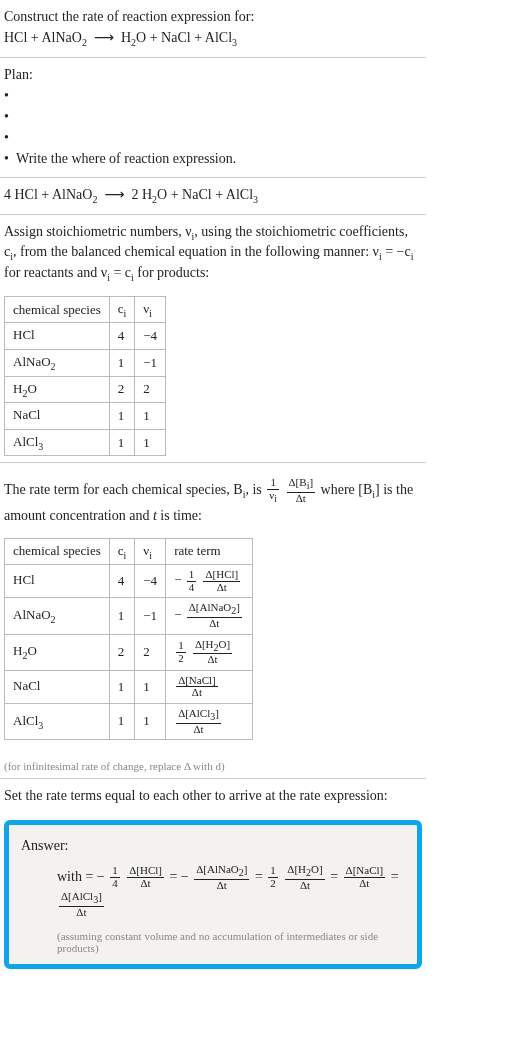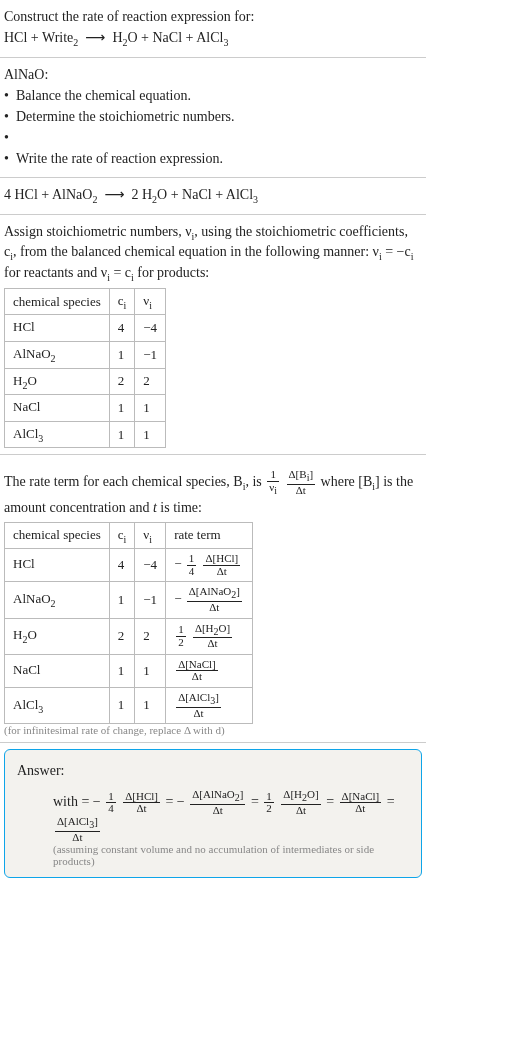--- a/index.html
+++ b/index.html
@@ -31,21 +31,21 @@
     font-size: 11px;
     color: #888;
   }
   .sub {
     font-size: 10px;
     vertical-align: sub;
   }
   table.data {
     border-collapse: collapse;
     font-size: 13px;
-    margin-top: 4px;
+    margin-top: 12px;
   }
   table.data th, table.data td {
     border: 1px solid #bbb;
     padding: 4px 8px;
     text-align: left;
     white-space: nowrap;
   }
   table.data th {
     font-weight: normal;
   }
@@ -53,21 +53,21 @@
     display: flex;
     align-items: flex-start;
   }
   .bullet .dot {
     width: 12px;
     flex: 0 0 12px;
     text-align: left;
   }
   .answerbox {
     background: #f3f2ee;
-    border: 1px solid #0ea5e9;
+    border: 5px solid #0ea5e9;
     border-radius: 6px;
     padding: 10px 12px;
     margin: 6px 4px 10px 4px;
   }
   .indent {
     margin-left: 36px;
   }
   .mathline {
     font-size: 14px;
     line-height: 1.5;
@@ -95,43 +95,41 @@
   }
 </style>
 </head>
 <body>
 
 <div class="page">
 
   <div class="section">
     <div class="line">Construct the rate of reaction expression for:</div>
     <div class="line">
-      <span>HCl + Write</span><span class="sub">2</span>
+      <span>HCl + AlNaO</span><span class="sub">2</span>
       &nbsp;<span class="arrow">⟶</span>&nbsp;
       <span>H</span><span class="sub">2</span><span>O + NaCl + AlCl</span><span class="sub">3</span>
     </div>
   </div>
   <hr class="sep">
 
   <div class="section">
-    <div class="line">AlNaO:</div>
-    <div class="line bullet">
-        <span class="dot">•</span>
-        <span>Balance the chemical equation.</span>
-      </div>
-    <div class="line bullet">
-        <span class="dot">•</span>
-        <span>Determine the stoichiometric numbers.</span>
-      </div>
-    <div class="line bullet">
-        <span class="dot">•</span>
-      </div>
-    <div class="line bullet">
-        <span class="dot">•</span>
-        <span>Write the rate of reaction expression.</span>
+    <div class="line">Plan:</div>
+    <div class="line bullet">
+        <span class="dot">•</span>
+      </div>
+    <div class="line bullet">
+        <span class="dot">•</span>
+      </div>
+    <div class="line bullet">
+        <span class="dot">•</span>
+      </div>
+    <div class="line bullet">
+        <span class="dot">•</span>
+        <span>Write the where of reaction expression.</span>
       </div>
   </div>
   <hr class="sep">
 
   <div class="section">
     <div class="line">
       <span>4 HCl + AlNaO</span><span class="sub">2</span>
       &nbsp;<span class="arrow">⟶</span>&nbsp;
       <span>2 H</span><span class="sub">2</span><span>O + NaCl + AlCl</span><span class="sub">3</span>
     </div>
@@ -246,39 +244,42 @@
       <tr>
         <td><span>AlCl</span><span class="sub">3</span></td>
         <td>1</td>
         <td>1</td>
         <td>
           <span class="frac"><span class="num"><span>Δ[AlCl</span><span class="sub">3</span><span>]</span></span><span class="den">Δt</span></span>
         </td>
       </tr>
     </tbody>
       </table>
-    <div class="small" style="margin-top:0;">(for infinitesimal rate of change, replace Δ with d)</div>
-  </div>
-  <hr class="sep">
-
+    <div class="small" style="margin-top:20px;">(for infinitesimal rate of change, replace Δ with d)</div>
+  </div>
+  <hr class="sep">
+
+  <div class="section">
+    <div class="line">Set the rate terms equal to each other to arrive at the rate expression:</div>
+  </div>
 
   <div class="answerbox">
     <div class="line">Answer:</div>
     <div class="mathline indent">
       <span>with = </span>
       <span>−</span>
       <span class="frac"><span class="num">1</span><span class="den">4</span></span>
       <span class="frac"><span class="num">Δ[HCl]</span><span class="den">Δt</span></span>
       <span> = </span>
       <span>−</span>
       <span class="frac"><span class="num"><span>Δ[AlNaO</span><span class="sub">2</span><span>]</span></span><span class="den">Δt</span></span>
       <span> = </span>
       <span class="frac"><span class="num">1</span><span class="den">2</span></span>
       <span class="frac"><span class="num"><span>Δ[H</span><span class="sub">2</span><span>O]</span></span><span class="den">Δt</span></span>
       <span> = </span>
       <span class="frac"><span class="num">Δ[NaCl]</span><span class="den">Δt</span></span>
       <span> = </span>
       <span class="frac"><span class="num"><span>Δ[AlCl</span><span class="sub">3</span><span>]</span></span><span class="den">Δt</span></span>
     </div>
-    <div class="small indent" style="margin-top:0;">(assuming constant volume and no accumulation of intermediates or side products)</div>
+    <div class="small indent" style="margin-top:12px;">(assuming constant volume and no accumulation of intermediates or side products)</div>
   </div>
 
 </div>
 
 </body></html>

